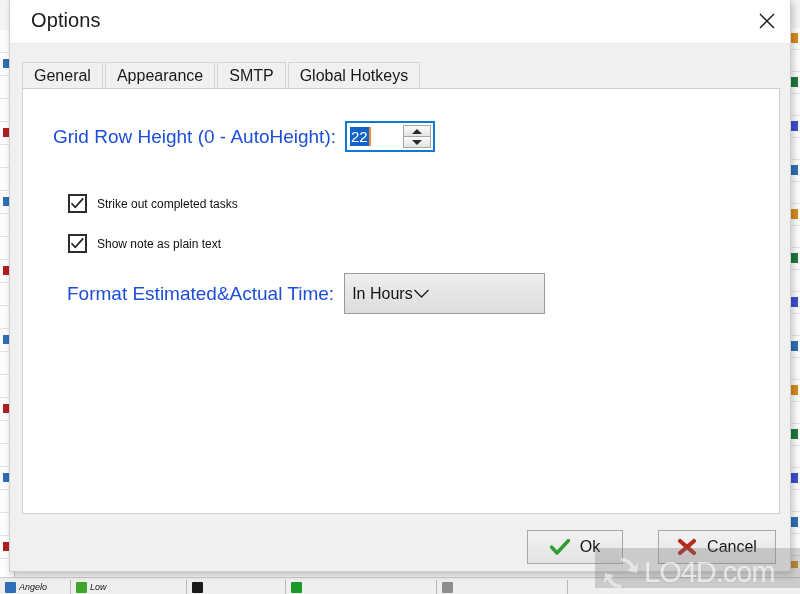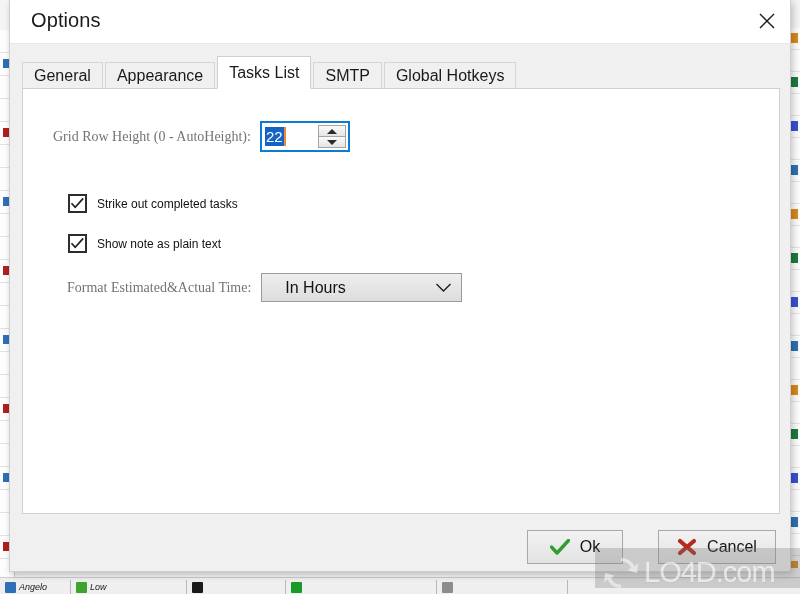--- a/index.html
+++ b/index.html
@@ -207,24 +207,23 @@
   }
 
   
   .field-row {
     position: absolute;
     display: flex;
     align-items: center;
   }
   .row-grid { left: 30px; top: 32px; }
   .field-label {
-    font-size: 14px;
-    color: #737373;
+    font-size: 19px;
+    color: #1d4ed8;
     white-space: nowrap;
-    font-family: Liberation Serif, serif;
   }
   .spinner {
     margin-left: 9px;
     width: 90px;
     height: 31px;
     background: #ffffff;
     border: 2px solid #0d7ad4;
     box-sizing: border-box;
     display: flex;
     align-items: stretch;
@@ -299,28 +298,27 @@
     font-size: 12px;
     color: #111111;
     white-space: nowrap;
   }
 
   
   .row-format { left: 44px; top: 184px; }
   .dropdown {
     margin-left: 10px;
     width: 201px;
-    height: 29px;
+    height: 41px;
     background: linear-gradient(#eeeeee, #dddddd);
     border: 1px solid #9a9a9a;
     box-sizing: border-box;
     display: flex;
     align-items: center;
-    justify-content: space-between;
-    padding: 0 9px 0 23px;
+    padding: 0 9px 0 7px;
     cursor: pointer;
   }
   .dd-value {
     font-size: 16px;
     color: #121212;
     white-space: nowrap;
   }
 
   
   .btn {
@@ -505,23 +503,20 @@
         </svg>
       </div>
     </div>
 
     <div class="tabstrip" id="tabstrip">
         <div class="tab">
           <span>General</span>
         </div>
         <div class="tab">
           <span>Appearance</span>
-        </div>
-        <div class="tab active">
-          <span>Tasks List</span>
         </div>
         <div class="tab">
           <span>SMTP</span>
         </div>
         <div class="tab">
           <span>Global Hotkeys</span>
         </div>
       </div>
 
     <div class="tabpanel">

